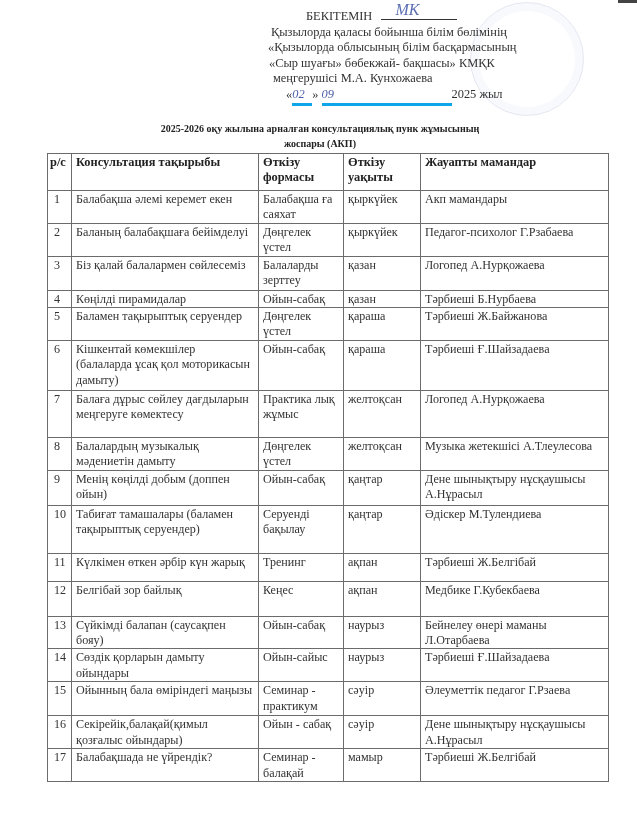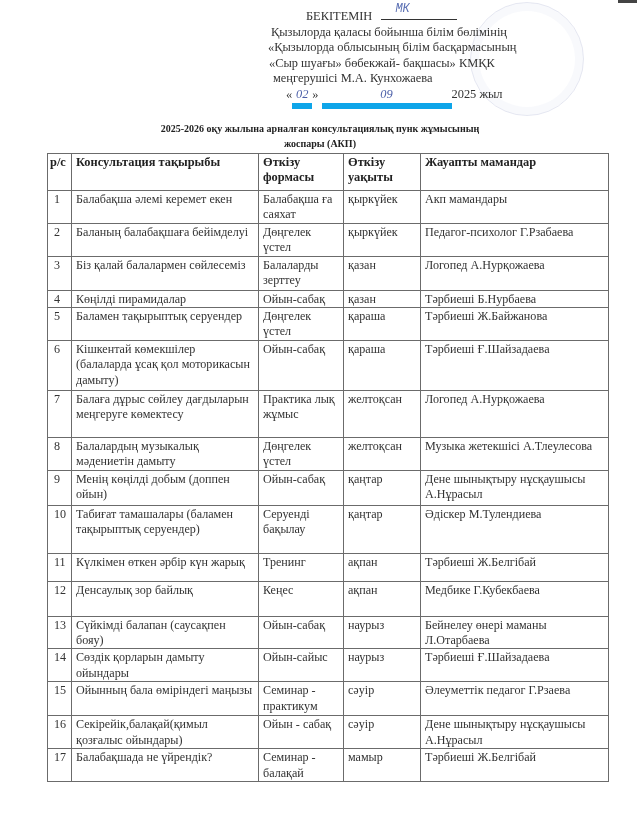--- a/index.html
+++ b/index.html
@@ -12,22 +12,22 @@
     font-size: 12.4px; line-height: 15.6px; color: #333;
   }
   .approval .line { white-space: nowrap; }
   .approval .l0 { padding-left: 48px; }
   .approval .l1 { padding-left: 10px; }
   .approval .l2 { padding-left: 13px; }
   .approval .l3 { padding-left: 11px; }
   .approval .l4 { padding-left: 15px; }
   .approval .l5 { padding-left: 28px; }
   .sig-line { display: inline-block; width: 76px; border-bottom: 1px solid #333; height: 11px; vertical-align: baseline; position: relative; margin-left: 6px; }
-  .sig-mark { position: absolute; left: 14px; top: -6px; font-size: 12px; color: #5a6fb3; font-style: italic; font-family: Liberation Mono, monospace; }
-  .date-blank { display: inline-block; border-bottom: 6px solid #0ea5e9; color: #4a5ea8; font-style: italic; text-align: center; }
+  .sig-mark { position: absolute; left: 14px; top: -6px; font-size: 16px; color: #5a6fb3; font-style: italic; font-family: Liberation Serif, serif; }
+  .date-blank { display: inline-block; border-bottom: 3px solid #0ea5e9; color: #4a5ea8; font-style: italic; text-align: left; }
   .date-day { width: 20px; }
   .date-month { width: 130px; }
   .stamp {
     position: absolute; left: 470px; top: 2px; width: 112px; height: 112px; border-radius: 50%;
     border: 1px solid rgba(150,160,200,0.25); box-shadow: inset 0 0 0 8px rgba(170,180,215,0.08);
   }
   .corner-mark { position: absolute; left: 618px; top: 0; width: 19px; height: 3px; background: #444; }
   .doc-title {
     position: absolute; left: 60px; top: 121px; width: 520px; text-align: center;
     font-weight: bold; font-size: 10px; line-height: 15px; color: #222;
@@ -159,21 +159,21 @@
       </tr>
       <tr style="height: 28px;">
         <td class="num">11</td>
         <td>Күлкімен өткен әрбір күн жарық</td>
         <td>Тренинг</td>
         <td>ақпан</td>
         <td>Тәрбиеші Ж.Белгібай</td>
       </tr>
       <tr style="height: 35px;">
         <td class="num">12</td>
-        <td>Денсаулық зор байлық</td>
+        <td>Белгібай зор байлық</td>
         <td>Кеңес</td>
         <td>ақпан</td>
         <td>Медбике Г.Кубекбаева</td>
       </tr>
       <tr style="height: 32px;">
         <td class="num">13</td>
         <td>Сүйкімді балапан (саусақпен бояу)</td>
         <td>Ойын-сабақ</td>
         <td>наурыз</td>
         <td>Бейнелеу өнері маманы Л.Отарбаева</td>

